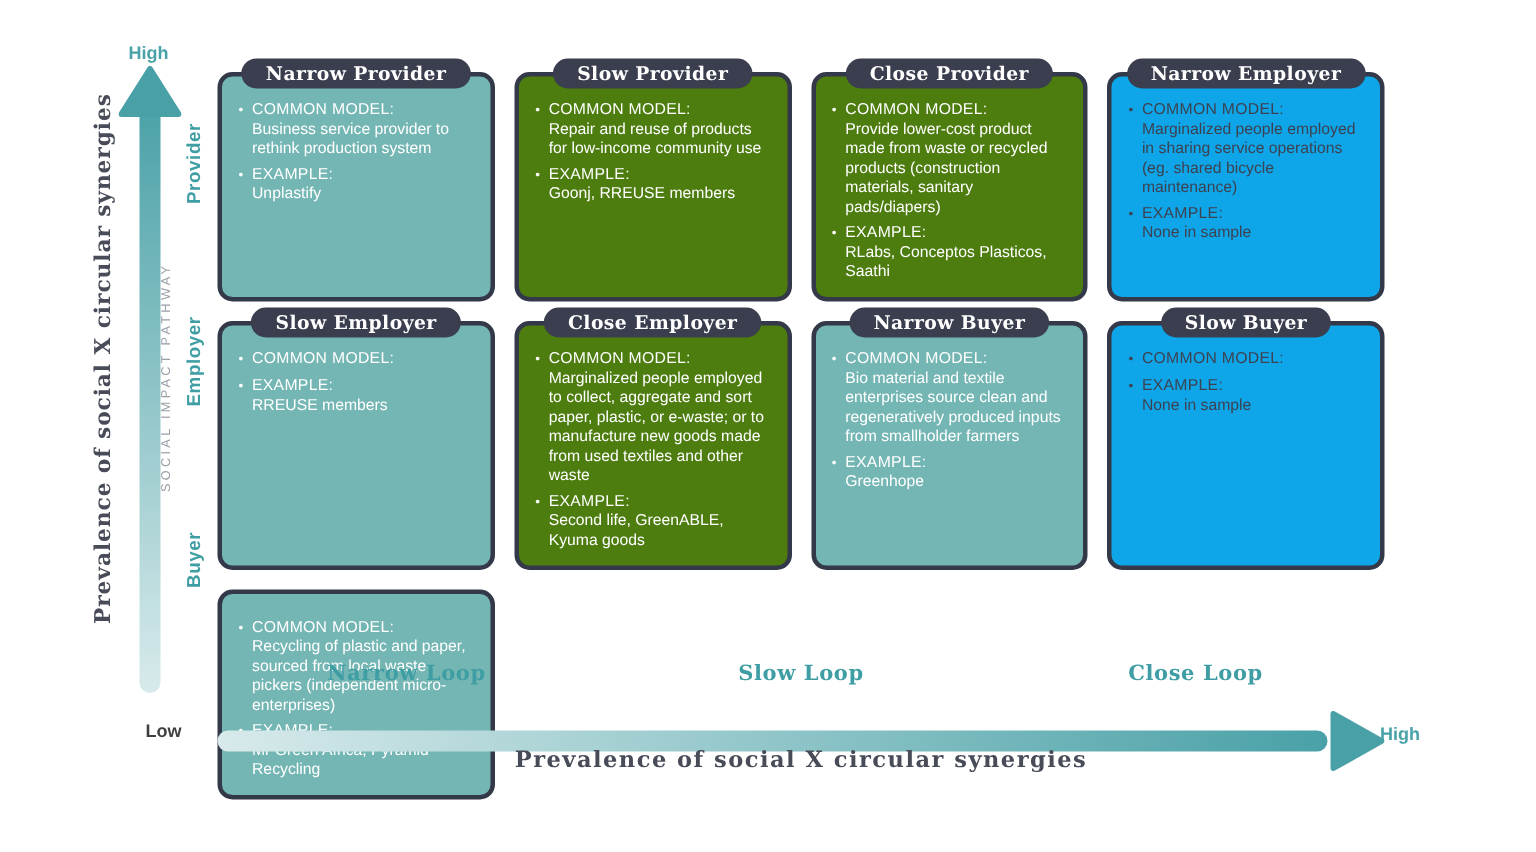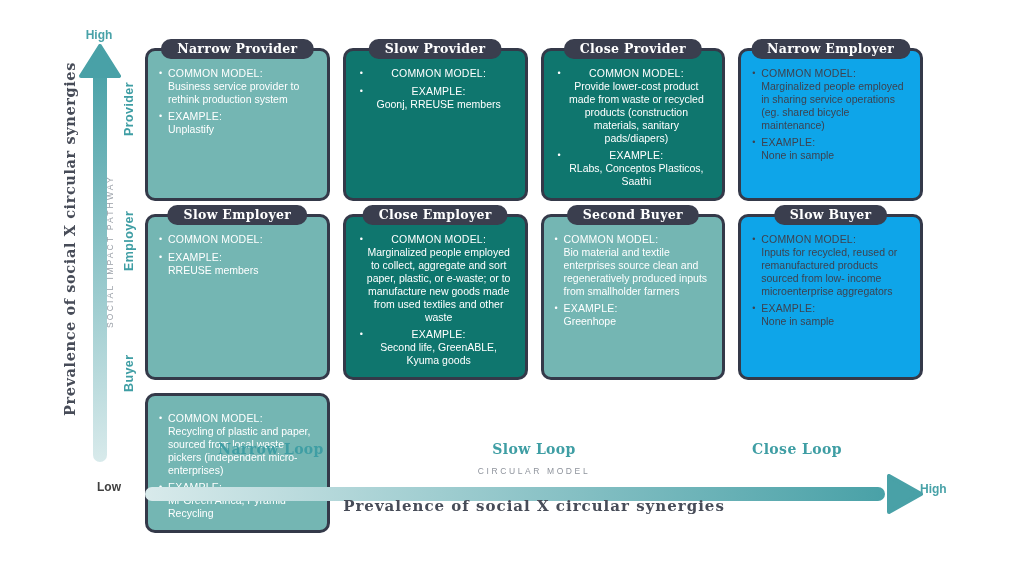--- a/index.html
+++ b/index.html
@@ -27,21 +27,21 @@
   .row-label.r1{top:181px;height:120px;}
   .row-label.r2{top:313px;height:121px;}
 
   
   .grid{position:absolute;left:145px;top:48px;width:778px;height:390px;
         display:grid;grid-template-columns:repeat(4,1fr);grid-template-rows:repeat(3,1fr);
         column-gap:13px;row-gap:13px;}
   .cell{position:relative;border:3px solid #343949;border-radius:10px;box-sizing:border-box;}
   .cell.light{background:#0ea5e9;color:#3d4250;}
   .cell.medium{background:#74b6b3;color:#ffffff;}
-  .cell.dark{background:#0f766e;color:#ffffff;text-align:center;}
+  .cell.dark{background:#4d7c0f;color:#ffffff;}
   .pill{position:absolute;top:-12px;left:50%;transform:translateX(-50%);
         background:#3a3e4e;color:#ffffff;border-radius:12px;padding:2px 16px 3px;
         font-family:"DejaVu Serif",serif;font-weight:bold;font-size:12.5px;
         white-space:nowrap;letter-spacing:0.3px;}
   .cell-body{padding:16px 13px 6px 11px;font-size:10.5px;line-height:1.24;}
   .bullet{display:flex;margin-bottom:4px;}
   .dot{width:9px;flex:0 0 9px;font-size:9px;line-height:1.5;}
   .bcontent{flex:1;}
   .blabel{display:block;font-weight:normal;letter-spacing:0.2px;}
   .btext{font-weight:normal;}
@@ -109,20 +109,21 @@
       </div>
     </div>
 
     <div class="cell dark">
       <div class="pill">Slow Provider</div>
       <div class="cell-body">
         <div class="bullet">
             <span class="dot">•</span>
           <div class="bcontent">
               <span class="blabel">COMMON MODEL:</span>
+            <div class="btext">Repair and reuse of products for low-income community use</div>
             </div>
           </div>
         <div class="bullet">
             <span class="dot">•</span>
           <div class="bcontent">
               <span class="blabel">EXAMPLE:</span>
             <div class="btext">Goonj, RREUSE members</div>
             </div>
           </div>
       </div>
@@ -201,21 +202,21 @@
             <span class="dot">•</span>
           <div class="bcontent">
               <span class="blabel">EXAMPLE:</span>
             <div class="btext">Second life, GreenABLE, Kyuma goods</div>
             </div>
           </div>
       </div>
     </div>
 
     <div class="cell medium">
-      <div class="pill">Second Buyer</div>
+      <div class="pill">Narrow Buyer</div>
       <div class="cell-body">
         <div class="bullet">
             <span class="dot">•</span>
           <div class="bcontent">
               <span class="blabel">COMMON MODEL:</span>
             <div class="btext">Bio material and textile enterprises source clean and regeneratively produced inputs from smallholder farmers</div>
             </div>
           </div>
         <div class="bullet">
             <span class="dot">•</span>
@@ -227,21 +228,20 @@
       </div>
     </div>
 
     <div class="cell light">
       <div class="pill">Slow Buyer</div>
       <div class="cell-body">
         <div class="bullet">
             <span class="dot">•</span>
           <div class="bcontent">
               <span class="blabel">COMMON MODEL:</span>
-            <div class="btext">Inputs for recycled, reused or remanufactured products sourced from low- income microenterprise aggregators</div>
             </div>
           </div>
         <div class="bullet">
             <span class="dot">•</span>
           <div class="bcontent">
               <span class="blabel">EXAMPLE:</span>
             <div class="btext">None in sample</div>
             </div>
           </div>
       </div>
@@ -265,21 +265,20 @@
           </div>
       </div>
     </div>
 
   </div>
 
   <div class="loop-label c0">Narrow Loop</div>
   <div class="loop-label c2">Close Loop</div>
   <div class="loop-label c1">Slow Loop</div>
 
-  <div class="circular-model">CIRCULAR MODEL</div>
 
   <svg class="h-arrow" width="786" height="40" viewBox="0 0 786 40">
     <defs>
       <linearGradient id="hgrad" x1="0" y1="0" x2="1" y2="0">
         <stop offset="0" stop-color="#d8eaeb"></stop>
         <stop offset="1" stop-color="#49a1a7"></stop>
       </linearGradient>
     </defs>
     <rect x="8" y="13" width="740" height="14" rx="7" fill="url(#hgrad)"></rect>
     <path d="M784 20 L752 2 L752 38 Z" fill="#49a1a7" stroke="#49a1a7" stroke-width="4" stroke-linejoin="round"></path>

